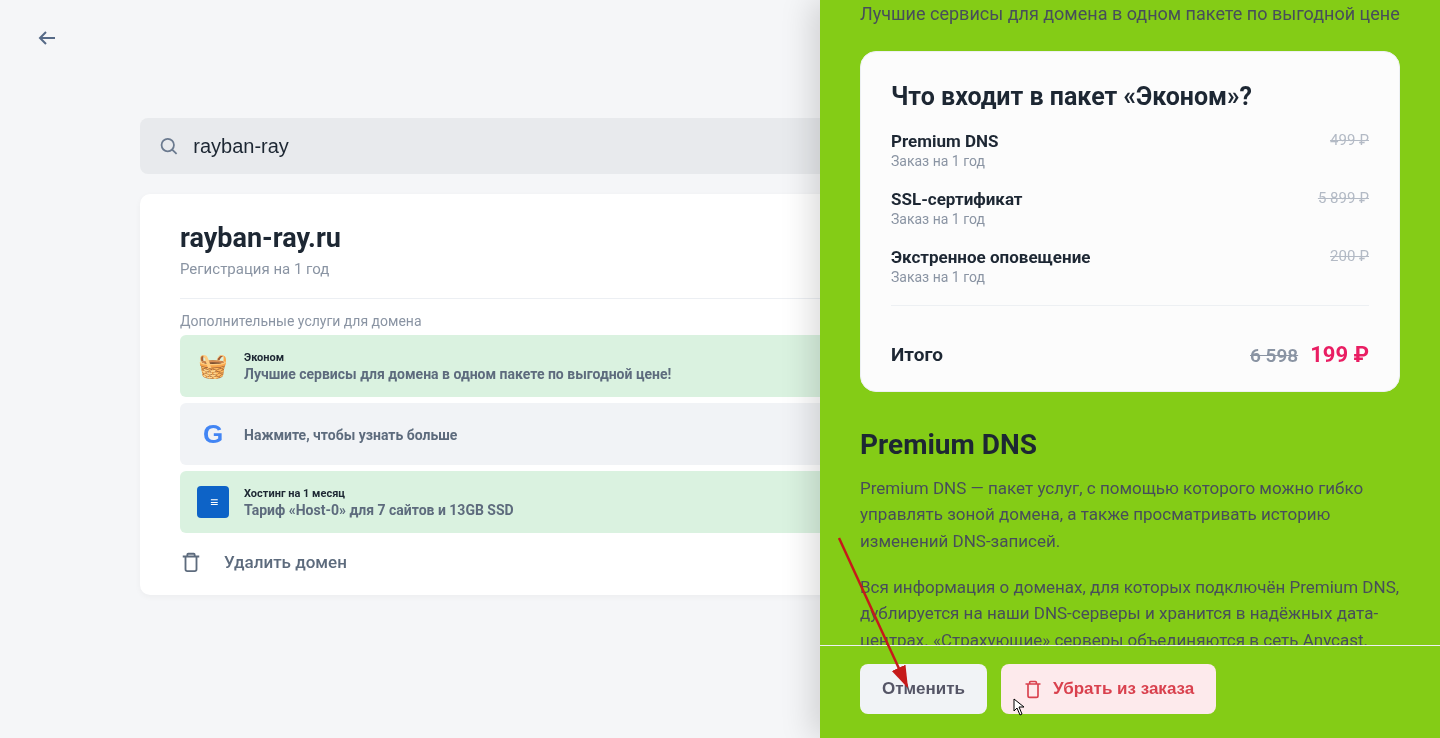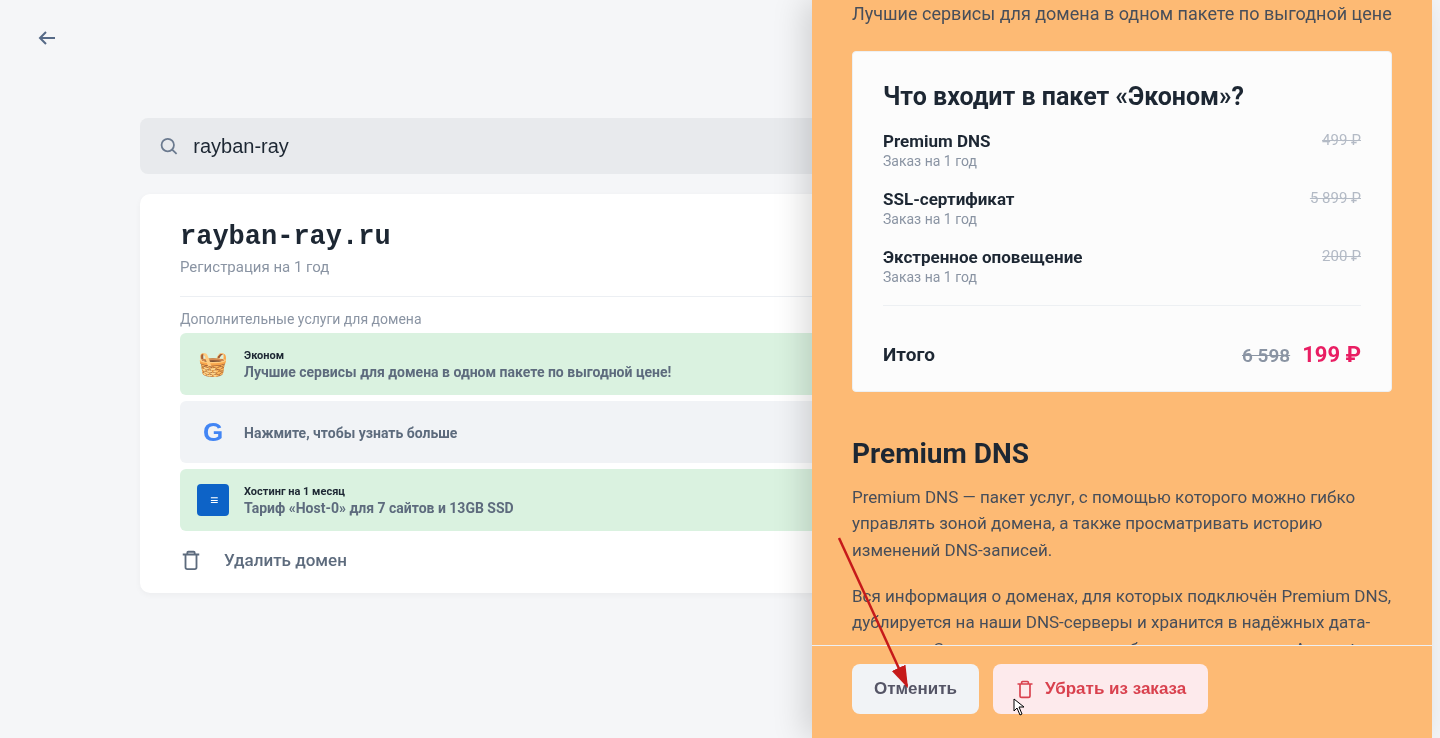--- a/index.html
+++ b/index.html
@@ -10,21 +10,21 @@
     .back-btn svg { width: 24px; height: 24px; stroke: #566a87; fill: none; stroke-width: 2; }
     
     .content-card { margin: 100px auto 0; max-width: 1160px; }
     .search-row { display: flex; gap: 16px; margin-bottom: 20px; }
     .search-box { flex: 1; background: #e8eaed; border-radius: 8px; display: flex; align-items: center; padding: 0 18px; height: 56px; }
     .search-box svg { width: 22px; height: 22px; stroke: #6b7a8f; fill: none; stroke-width: 2; }
     .search-input { border: none; background: transparent; font-size: 20px; color: #1d2733; margin-left: 14px; width: 100%; outline: none; }
     .search-btn-partial { background: #e8eaed; border-radius: 8px; height: 56px; display: flex; align-items: center; padding: 0 18px; color: #6b7a8f; font-size: 16px; }
     
     .domain-card { background: #fff; border-radius: 10px; padding: 28px 40px 22px; box-shadow: 0 2px 6px rgba(0,0,0,0.04); }
-    .domain-title { font-size: 27px; font-weight: 700; color: #1d2733; font-family: Liberation Mono, monospace; }
+    .domain-title { font-size: 27px; font-weight: 700; color: #1d2733; }
     .domain-sub { font-size: 15px; color: #8a94a3; margin-top: 6px; padding-bottom: 20px; border-bottom: 1px solid #eceff3; }
     
     .host-row { display: flex; align-items: center; justify-content: space-between; padding: 18px 0; border-bottom: 1px solid #eceff3; }
     .host-label { font-size: 17px; font-weight: 600; }
     .toggle { width: 42px; height: 24px; border-radius: 12px; background: #4cd964; position: relative; overflow: hidden; }
     
     .extras-caption { font-size: 14px; color: #8a94a3; margin: 14px 0 6px; }
     
     .service-row { display: flex; align-items: center; padding: 14px 16px; border-radius: 6px; margin-bottom: 6px; }
     .service-row.green { background: #daf2e0; }
@@ -33,28 +33,28 @@
     .service-text { flex: 1; }
     .service-title { font-weight: 700; font-size: 11px; }
     .service-sub { font-size: 14px; color: #5d6b7d; margin-top: 2px; font-weight: bold; }
     .service-price { font-weight: 700; font-size: 20px; }
     .service-price.free { color: #8a94a3; }
     
     .delete-row { display: flex; align-items: center; gap: 22px; margin-top: 18px; cursor: pointer; color: #5d6b7d; font-size: 17px; font-weight: 500; }
     .delete-row svg { width: 22px; height: 22px; stroke: #5d6b7d; fill: none; stroke-width: 2; }
     
     
-    .panel { position: absolute; top: 0; right: 8px; width: 620px; height: 100%; background: #fdba74; box-shadow: -8px 0 30px rgba(0,0,0,0.15); display: flex; flex-direction: column; }
+    .panel { position: absolute; top: 0; right: 0; width: 620px; height: 100%; background: #84cc16; box-shadow: -8px 0 30px rgba(0,0,0,0.15); display: flex; flex-direction: column; }
     .panel-scroll { padding: 0 40px; overflow-y: auto; flex: 1; }
     .panel-scroll::-webkit-scrollbar { width: 8px; }
     .panel-scroll::-webkit-scrollbar-thumb { background: #b3bac5; border-radius: 4px; }
     .panel-scroll::-webkit-scrollbar-track { background: #f0f1f3; }
     .panel-subtext { font-size: 18px; color: #474e5a; line-height: 1.5; margin-bottom: 24px; }
     
-    .pack-box { background: #fcfcfc; border: 1px solid #edf0f3; border-radius: 4px; padding: 30px 30px 24px; margin-bottom: 45px; }
+    .pack-box { background: #fcfcfc; border: 1px solid #edf0f3; border-radius: 16px; padding: 30px 30px 24px; margin-bottom: 36px; }
     .pack-title { font-size: 25px; font-weight: 700; margin-bottom: 20px; }
     .pack-item { display: flex; justify-content: space-between; align-items: flex-start; margin-bottom: 20px; }
     .pack-item-left .pi-title { font-weight: 700; font-size: 17px; }
     .pack-item-left .pi-sub { font-size: 14px; color: #8a94a3; margin-top: 2px; }
     .pack-price-old { color: #b3bac5; text-decoration: line-through; font-size: 15px; }
     .pack-total { display: flex; justify-content: space-between; align-items: center; border-top: 1px solid #edf0f3; padding-top: 36px; margin-top: 4px; }
     .pack-total-label { font-weight: 700; font-size: 19px; }
     .pack-total-prices { display: flex; align-items: baseline; gap: 12px; }
     .pack-total-old { color: #8a94a3; text-decoration: line-through; font-size: 19px; font-weight: 600; }
     .pack-total-new { color: #e91e63; font-size: 22px; font-weight: 700; }

